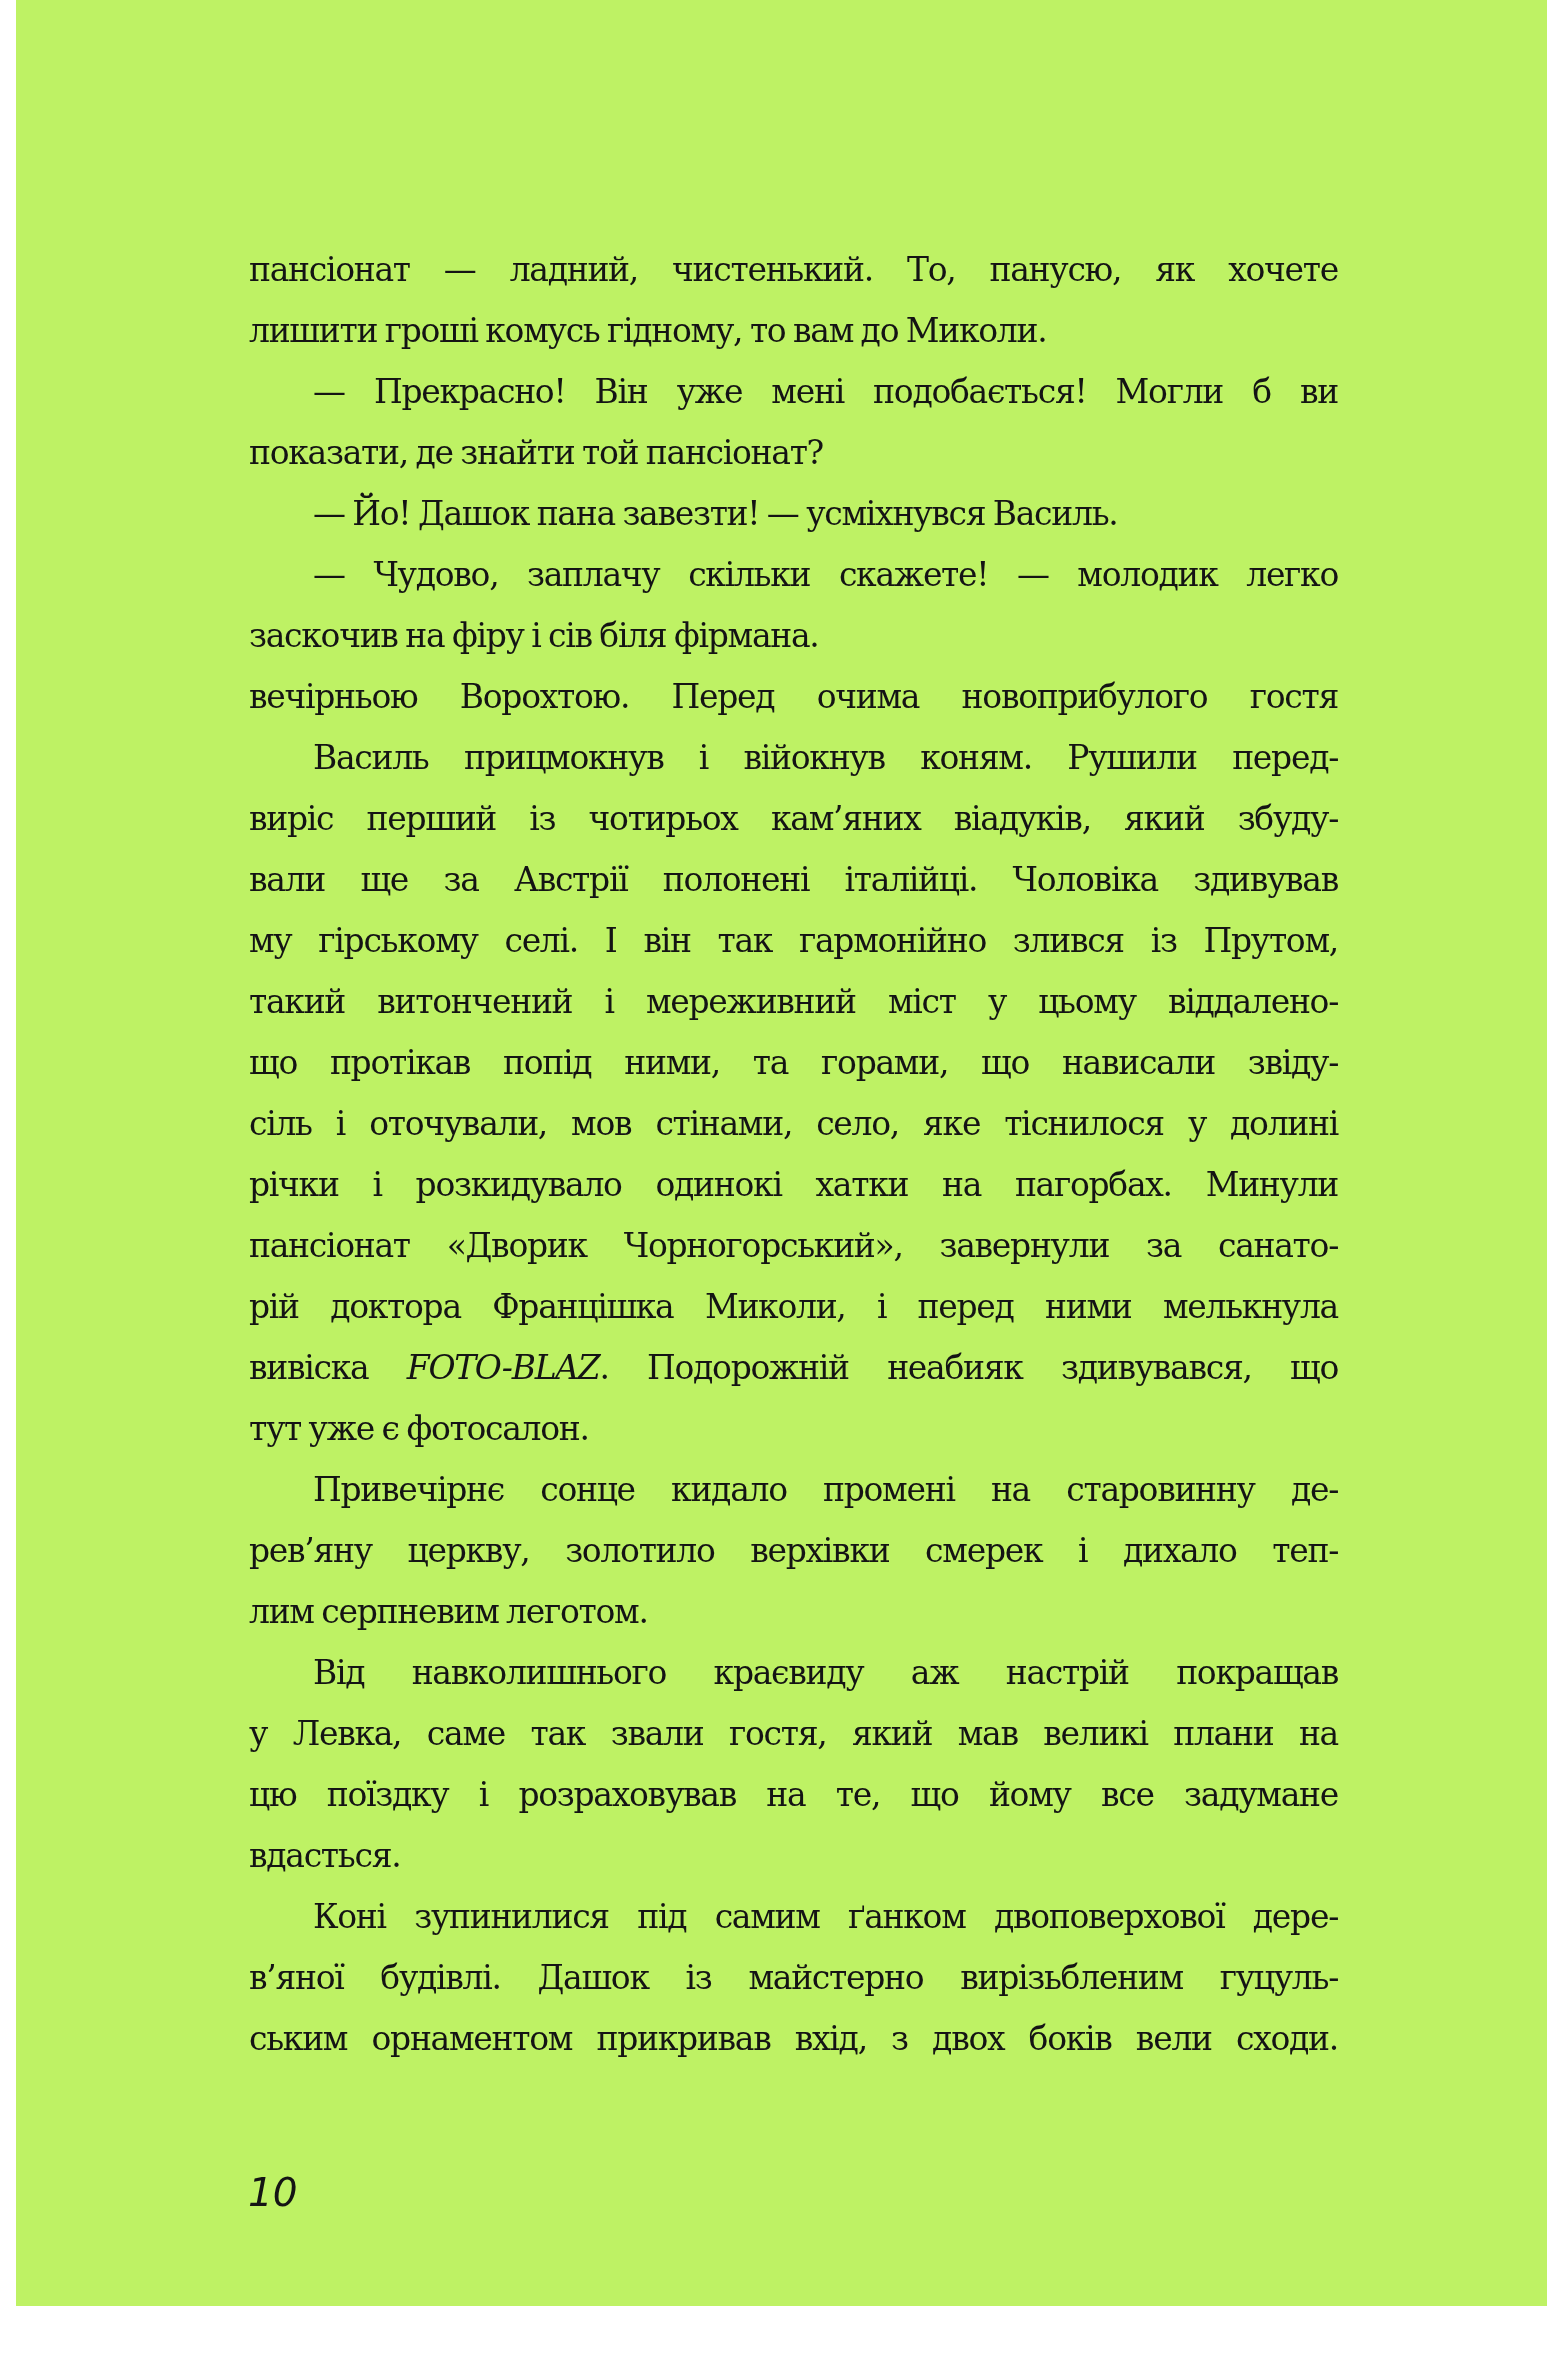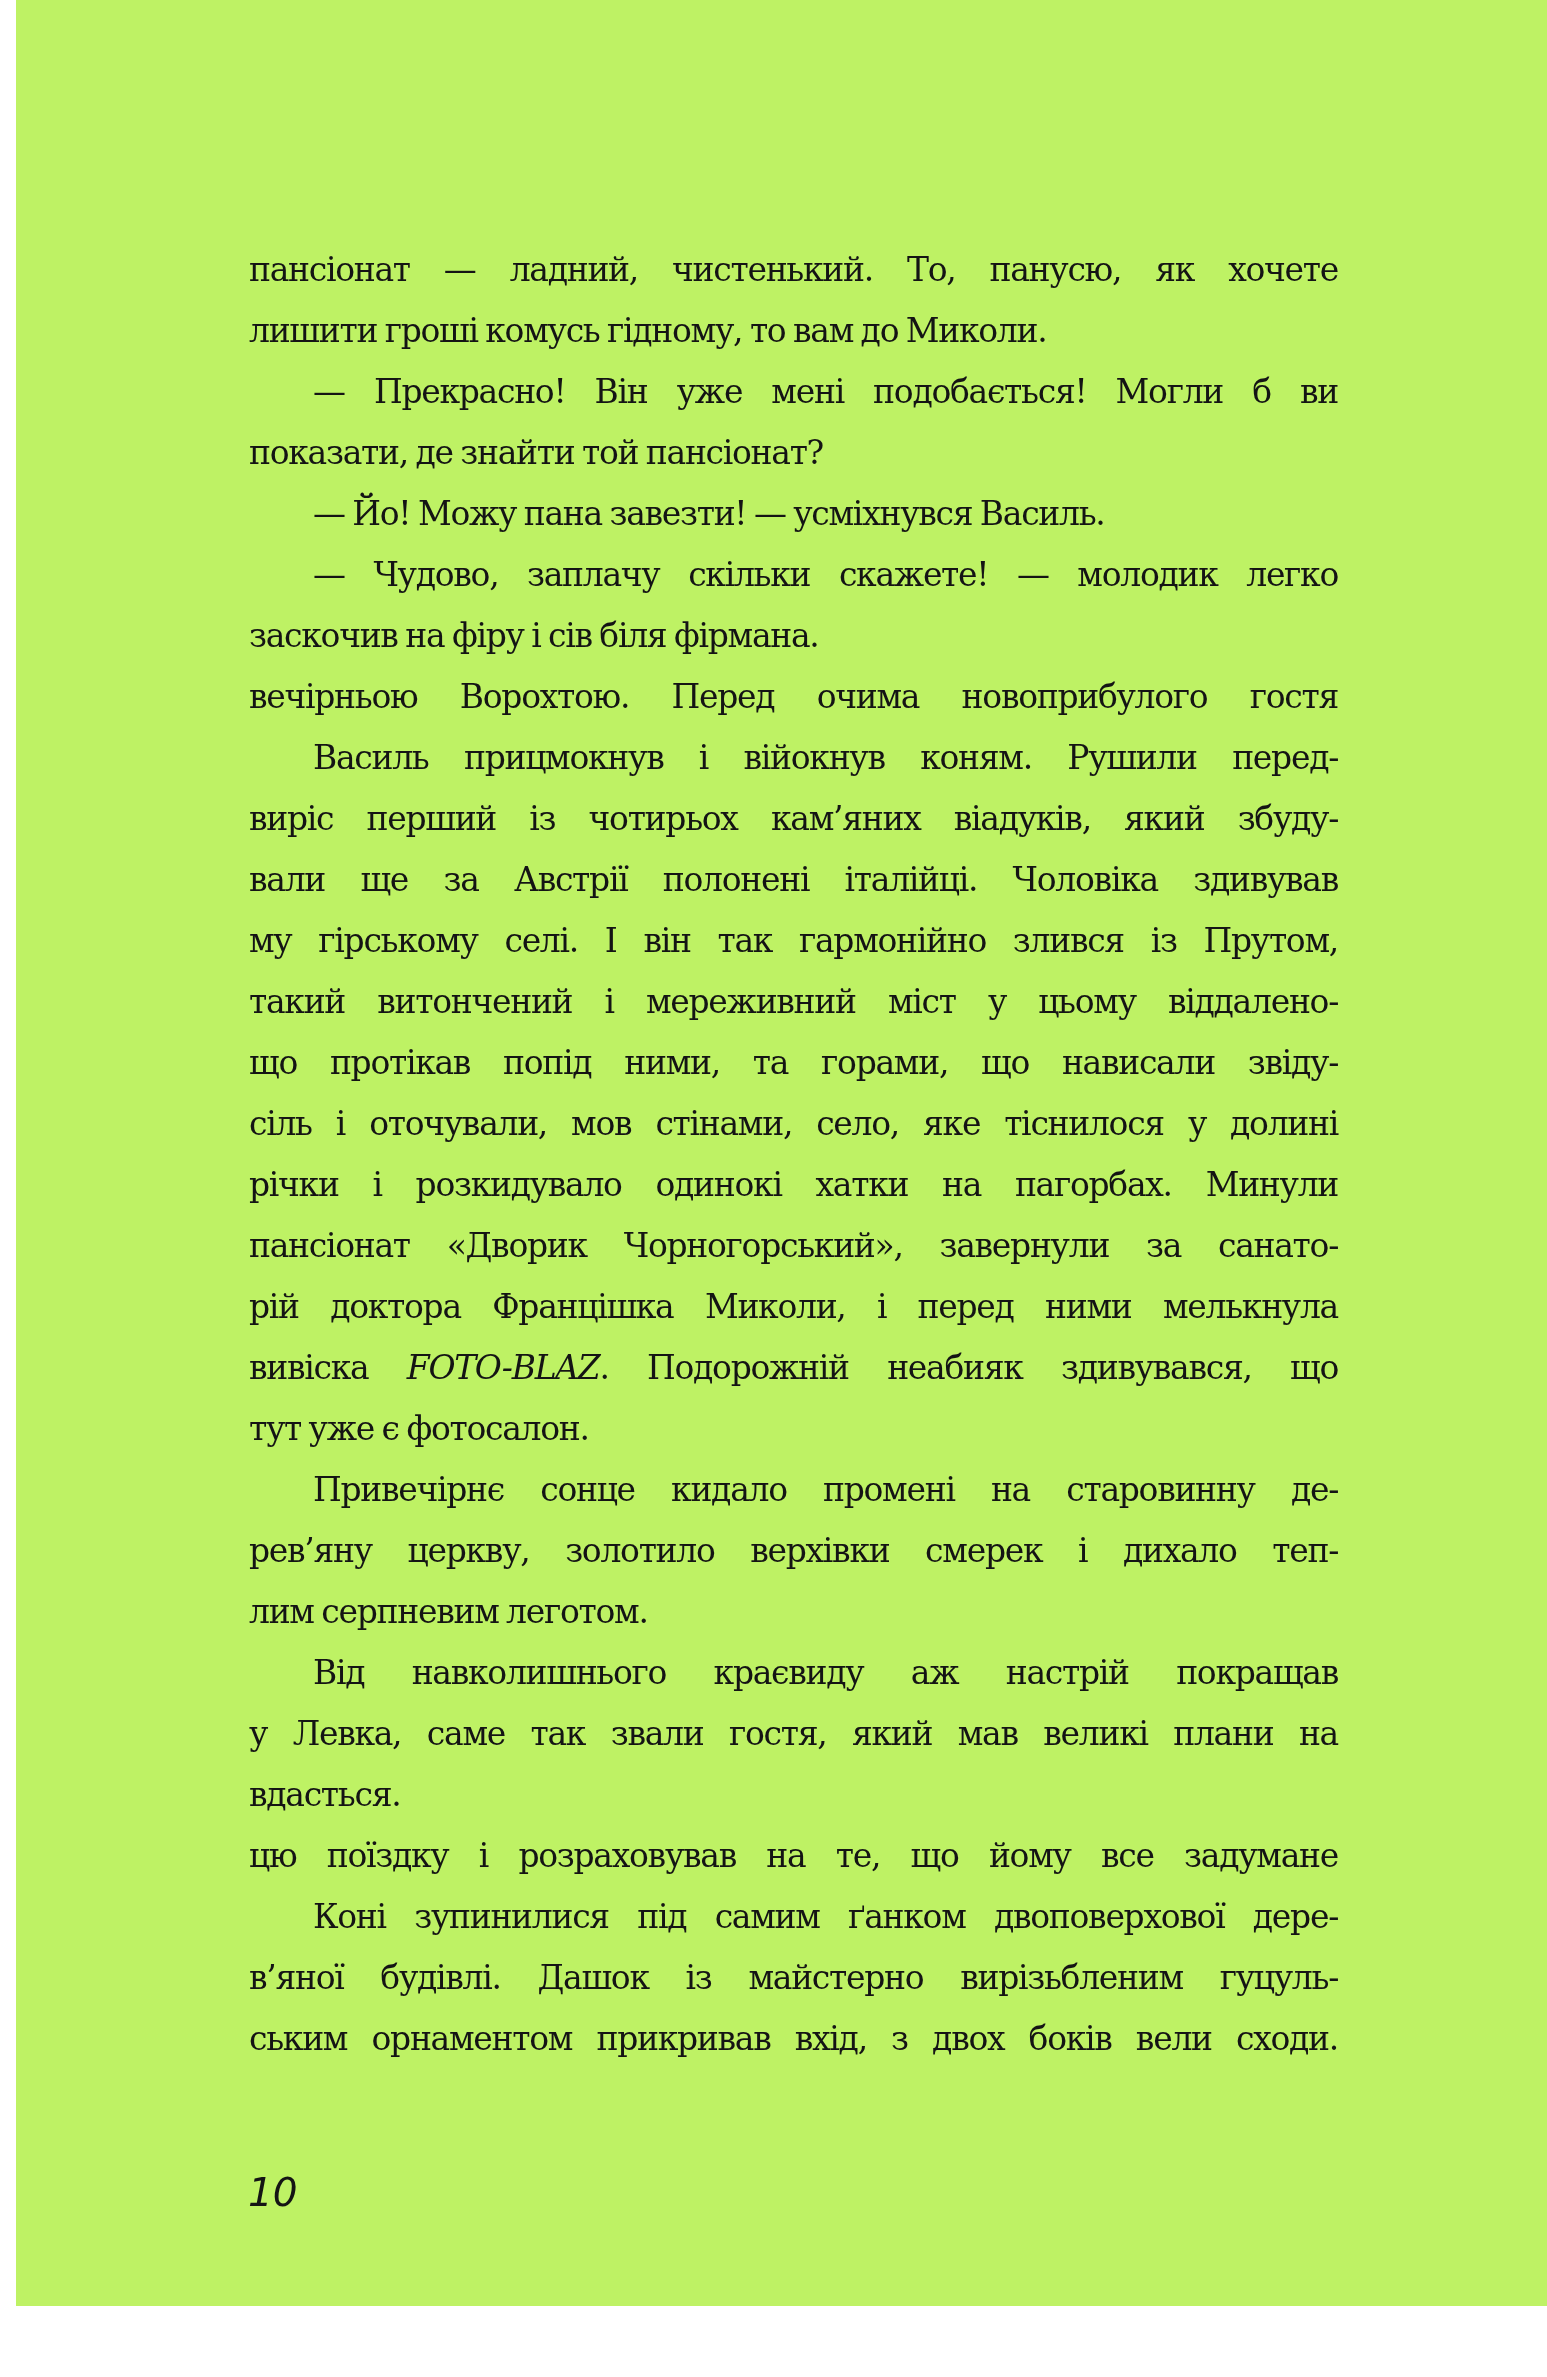--- a/index.html
+++ b/index.html
@@ -33,21 +33,21 @@
       <span class="line">пансіонат — ладний, чистенький. То, панусю, як хочете</span>
       <span class="line last">лишити гроші комусь гідному, то вам до Миколи.</span>
     </div>
 
     <div>
       <span class="line indent">— Прекрасно! Він уже мені подобається! Могли б ви</span>
       <span class="line last">показати, де знайти той пансіонат?</span>
     </div>
 
     <div>
-      <span class="line indent last">— Йо! Можу пана завезти! — усміхнувся Василь.</span>
+      <span class="line indent last">— Йо! Дашок пана завезти! — усміхнувся Василь.</span>
     </div>
 
     <div>
       <span class="line indent">— Чудово, заплачу скільки скажете! — молодик легко</span>
       <span class="line last">заскочив на фіру і сів біля фірмана.</span>
     </div>
 
     <div>
       <span class="line">вечірньою Ворохтою. Перед очима новоприбулого гостя</span>
       <span class="line indent">Василь прицмокнув і війокнув коням. Рушили перед-</span>
@@ -66,22 +66,22 @@
 
     <div>
       <span class="line indent">Привечірнє сонце кидало промені на старовинну де-</span>
       <span class="line">рев’яну церкву, золотило верхівки смерек і дихало теп-</span>
       <span class="line last">лим серпневим леготом.</span>
     </div>
 
     <div>
       <span class="line indent">Від навколишнього краєвиду аж настрій покращав</span>
       <span class="line">у Левка, саме так звали гостя, який мав великі плани на</span>
+      <span class="line">цю поїздку і розраховував на те, що йому все задумане</span>
       <span class="line last">вдасться.</span>
-      <span class="line">цю поїздку і розраховував на те, що йому все задумане</span>
     </div>
 
     <div>
       <span class="line indent">Коні зупинилися під самим ґанком двоповерхової дере-</span>
       <span class="line">в’яної будівлі. Дашок із майстерно вирізьбленим гуцуль-</span>
       <span class="line">ським орнаментом прикривав вхід, з двох боків вели сходи.</span>
     </div>
   </div>
 
   <div class="page-number">10</div>

